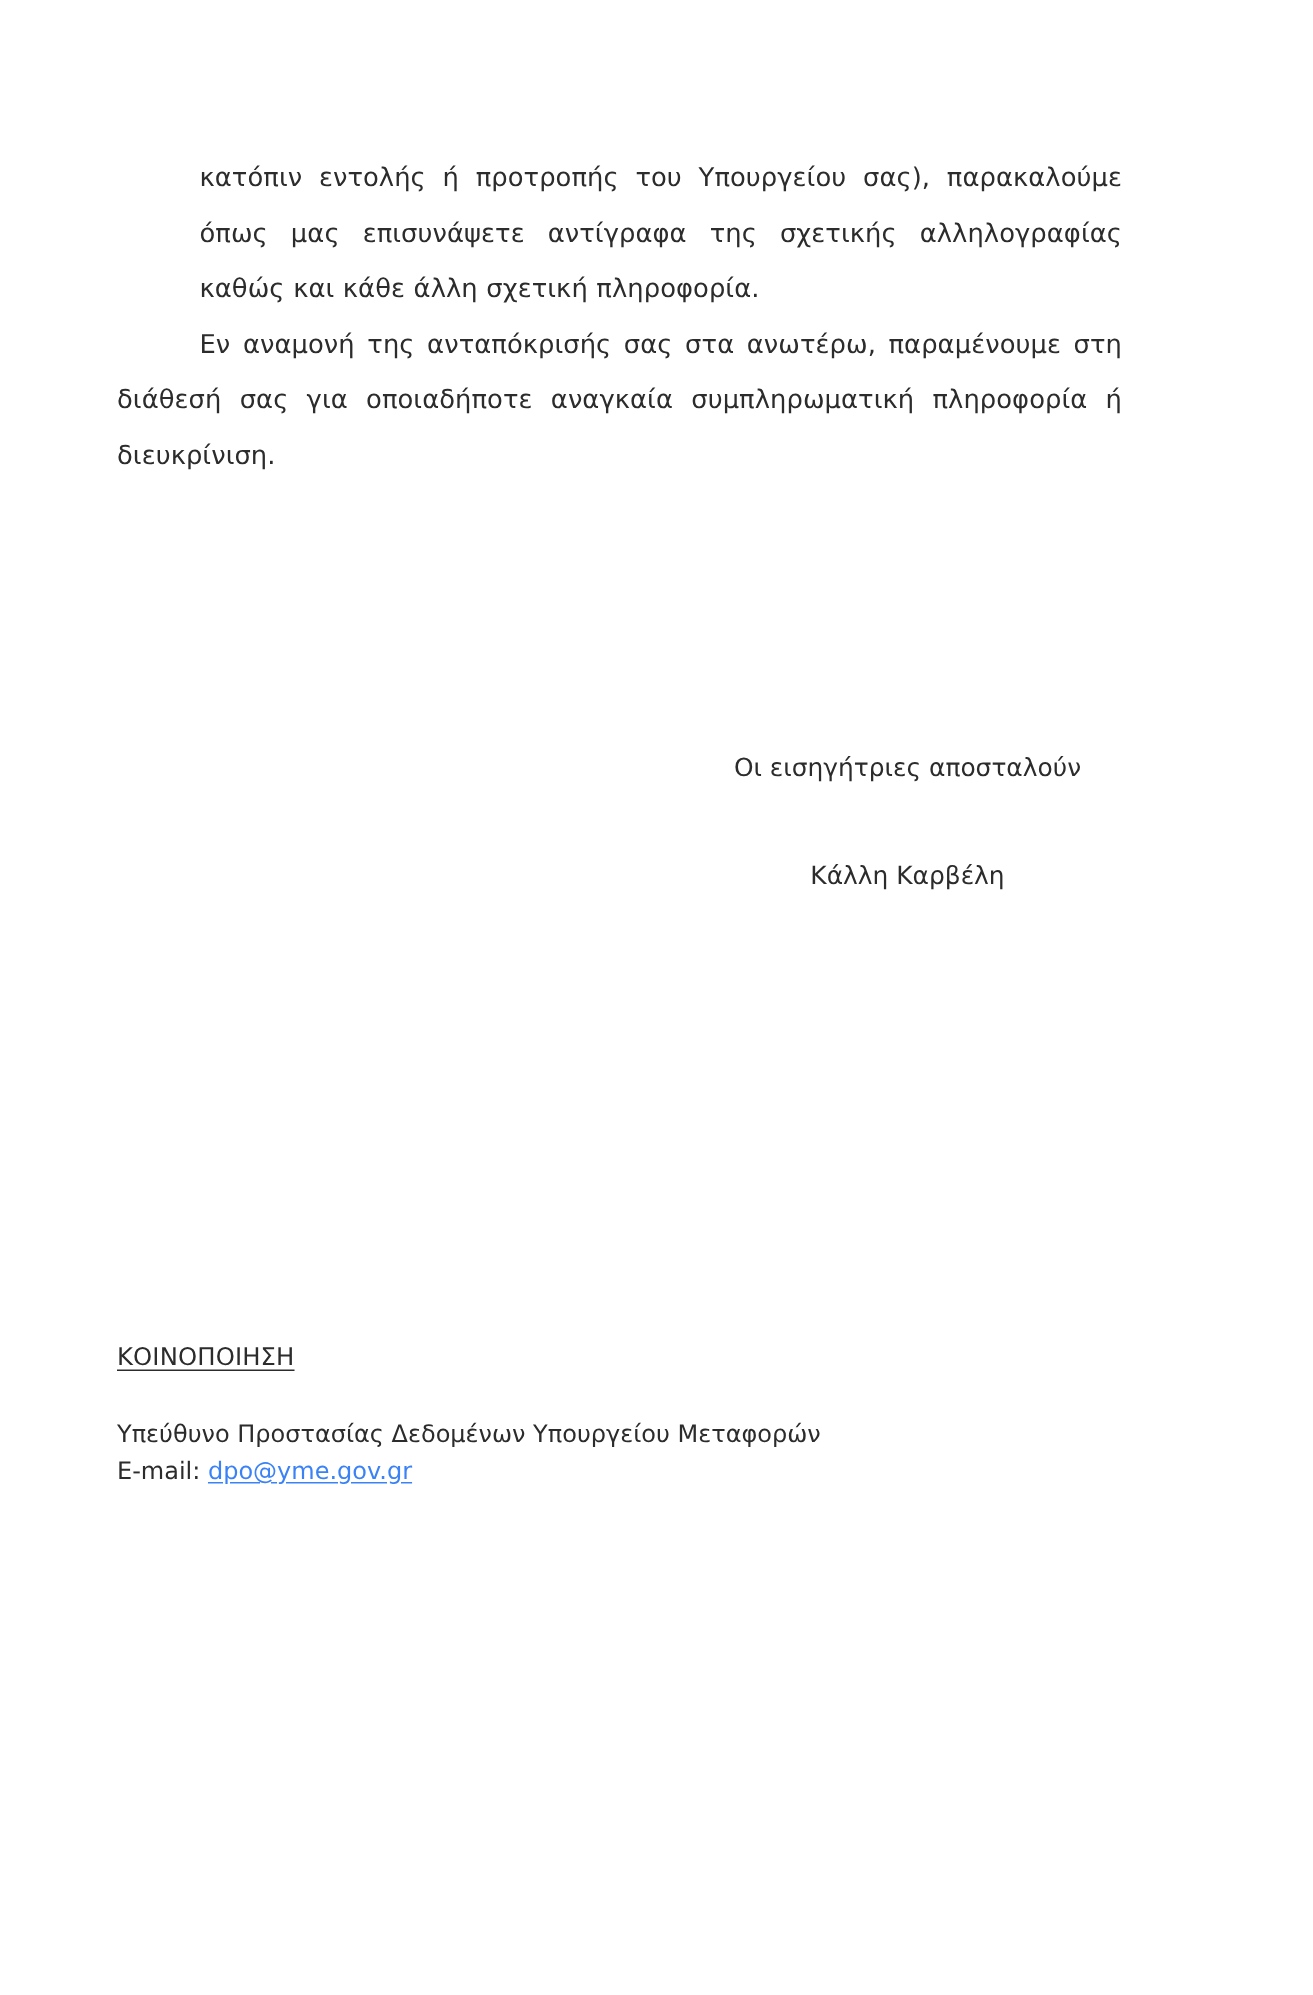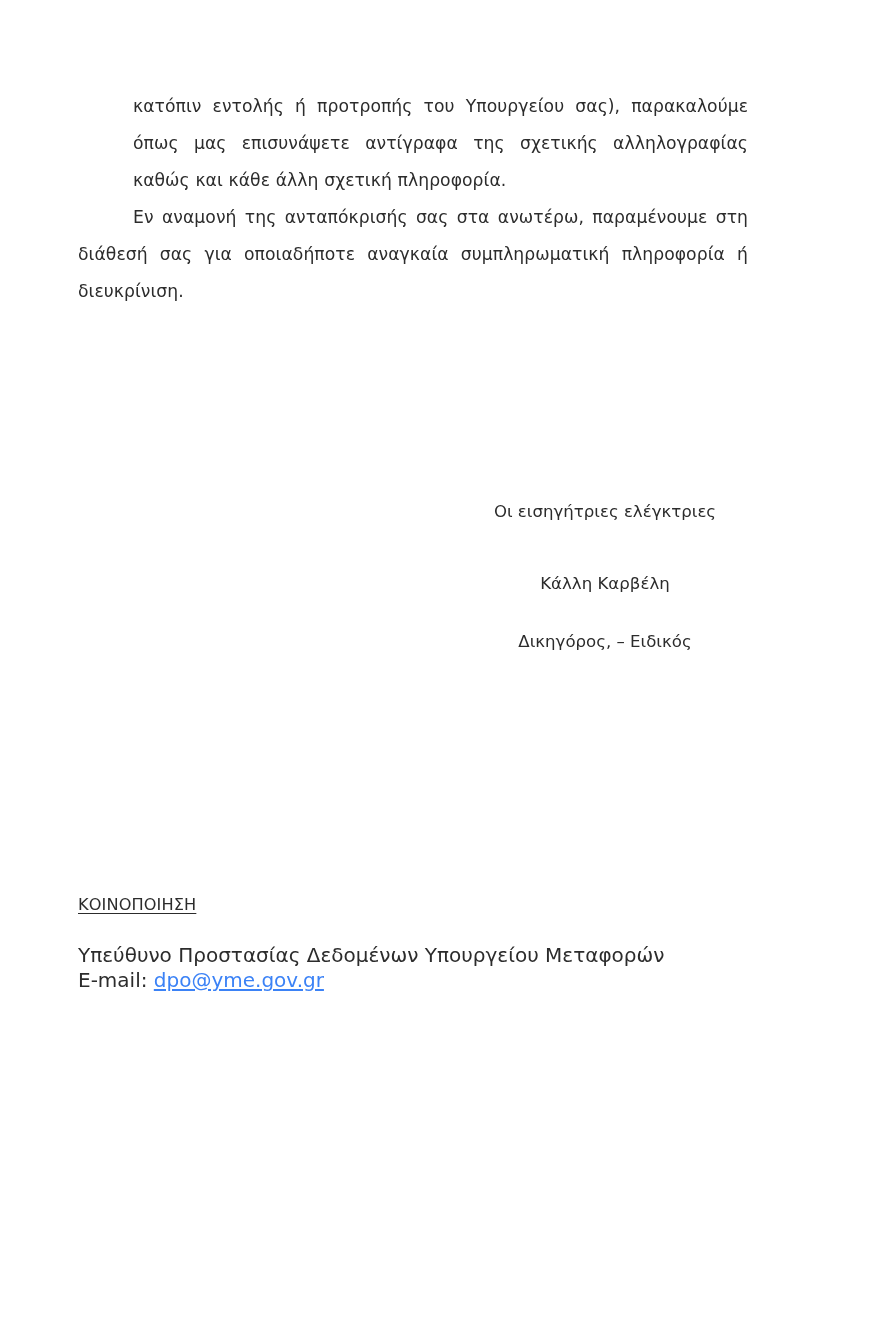--- a/index.html
+++ b/index.html
@@ -18,21 +18,21 @@
     height: 1330px;
     background: #ffffff;
     overflow: hidden;
     box-sizing: border-box;
   }
 
   
   .body-area {
     position: absolute;
     left: 78px;
-    top: 88px;
+    top: 101px;
     width: 670px;   
   }
 
   p.para {
     margin: 0;
     color: #2c2c2c;
     font-size: 17.2px;
     line-height: 37px;
     text-align: justify;
     text-justify: inter-word;
@@ -90,21 +90,21 @@
     line-height: 22px;
     font-weight: 400;
     text-decoration: underline;
     text-underline-offset: 3px;
     letter-spacing: 0.1px;
   }
 
   .cc-body {
     margin: 0;
     padding-top: 27px;
-    font-size: 20px;
+    font-size: 16px;
     line-height: 25px;
   }
 
   .cc-line { display: block; white-space: nowrap; }
 
   .email-link {
     color: #3b82f6;
     text-decoration: underline;
     text-underline-offset: 2px;
     cursor: pointer;
@@ -119,25 +119,24 @@
 
     <p class="para para-continuation">κατόπιν εντολής ή προτροπής του Υπουργείου σας), παρακαλούμε όπως μας επισυνάψετε αντίγραφα της σχετικής αλληλογραφίας καθώς και κάθε άλλη σχετική πληροφορία.</p>
 
 
     <p class="para para-indent-lg">Εν αναμονή της ανταπόκρισής σας στα ανωτέρω, παραμένουμε στη διάθεσή σας για οποιαδήποτε αναγκαία συμπληρωματική πληροφορία ή διευκρίνιση.</p>
 
   </div>
 
   <div class="sig-area">
 
-    <p class="sig-heading">Οι εισηγήτριες ελέγκτριες</p>
+    <p class="sig-heading">Οι εισηγήτριες αποσταλούν</p>
 
     <div class="sig-block sig-block-1">
       <span class="sig-line">Κάλλη Καρβέλη</span>
-      <span class="sig-line">Δικηγόρος, – Ειδικός</span>
     </div>
 
 
   </div>
 
   <div class="cc-area">
 
     <p class="cc-heading">ΚΟΙΝΟΠΟΙΗΣΗ</p>
 
     <div class="cc-body">

